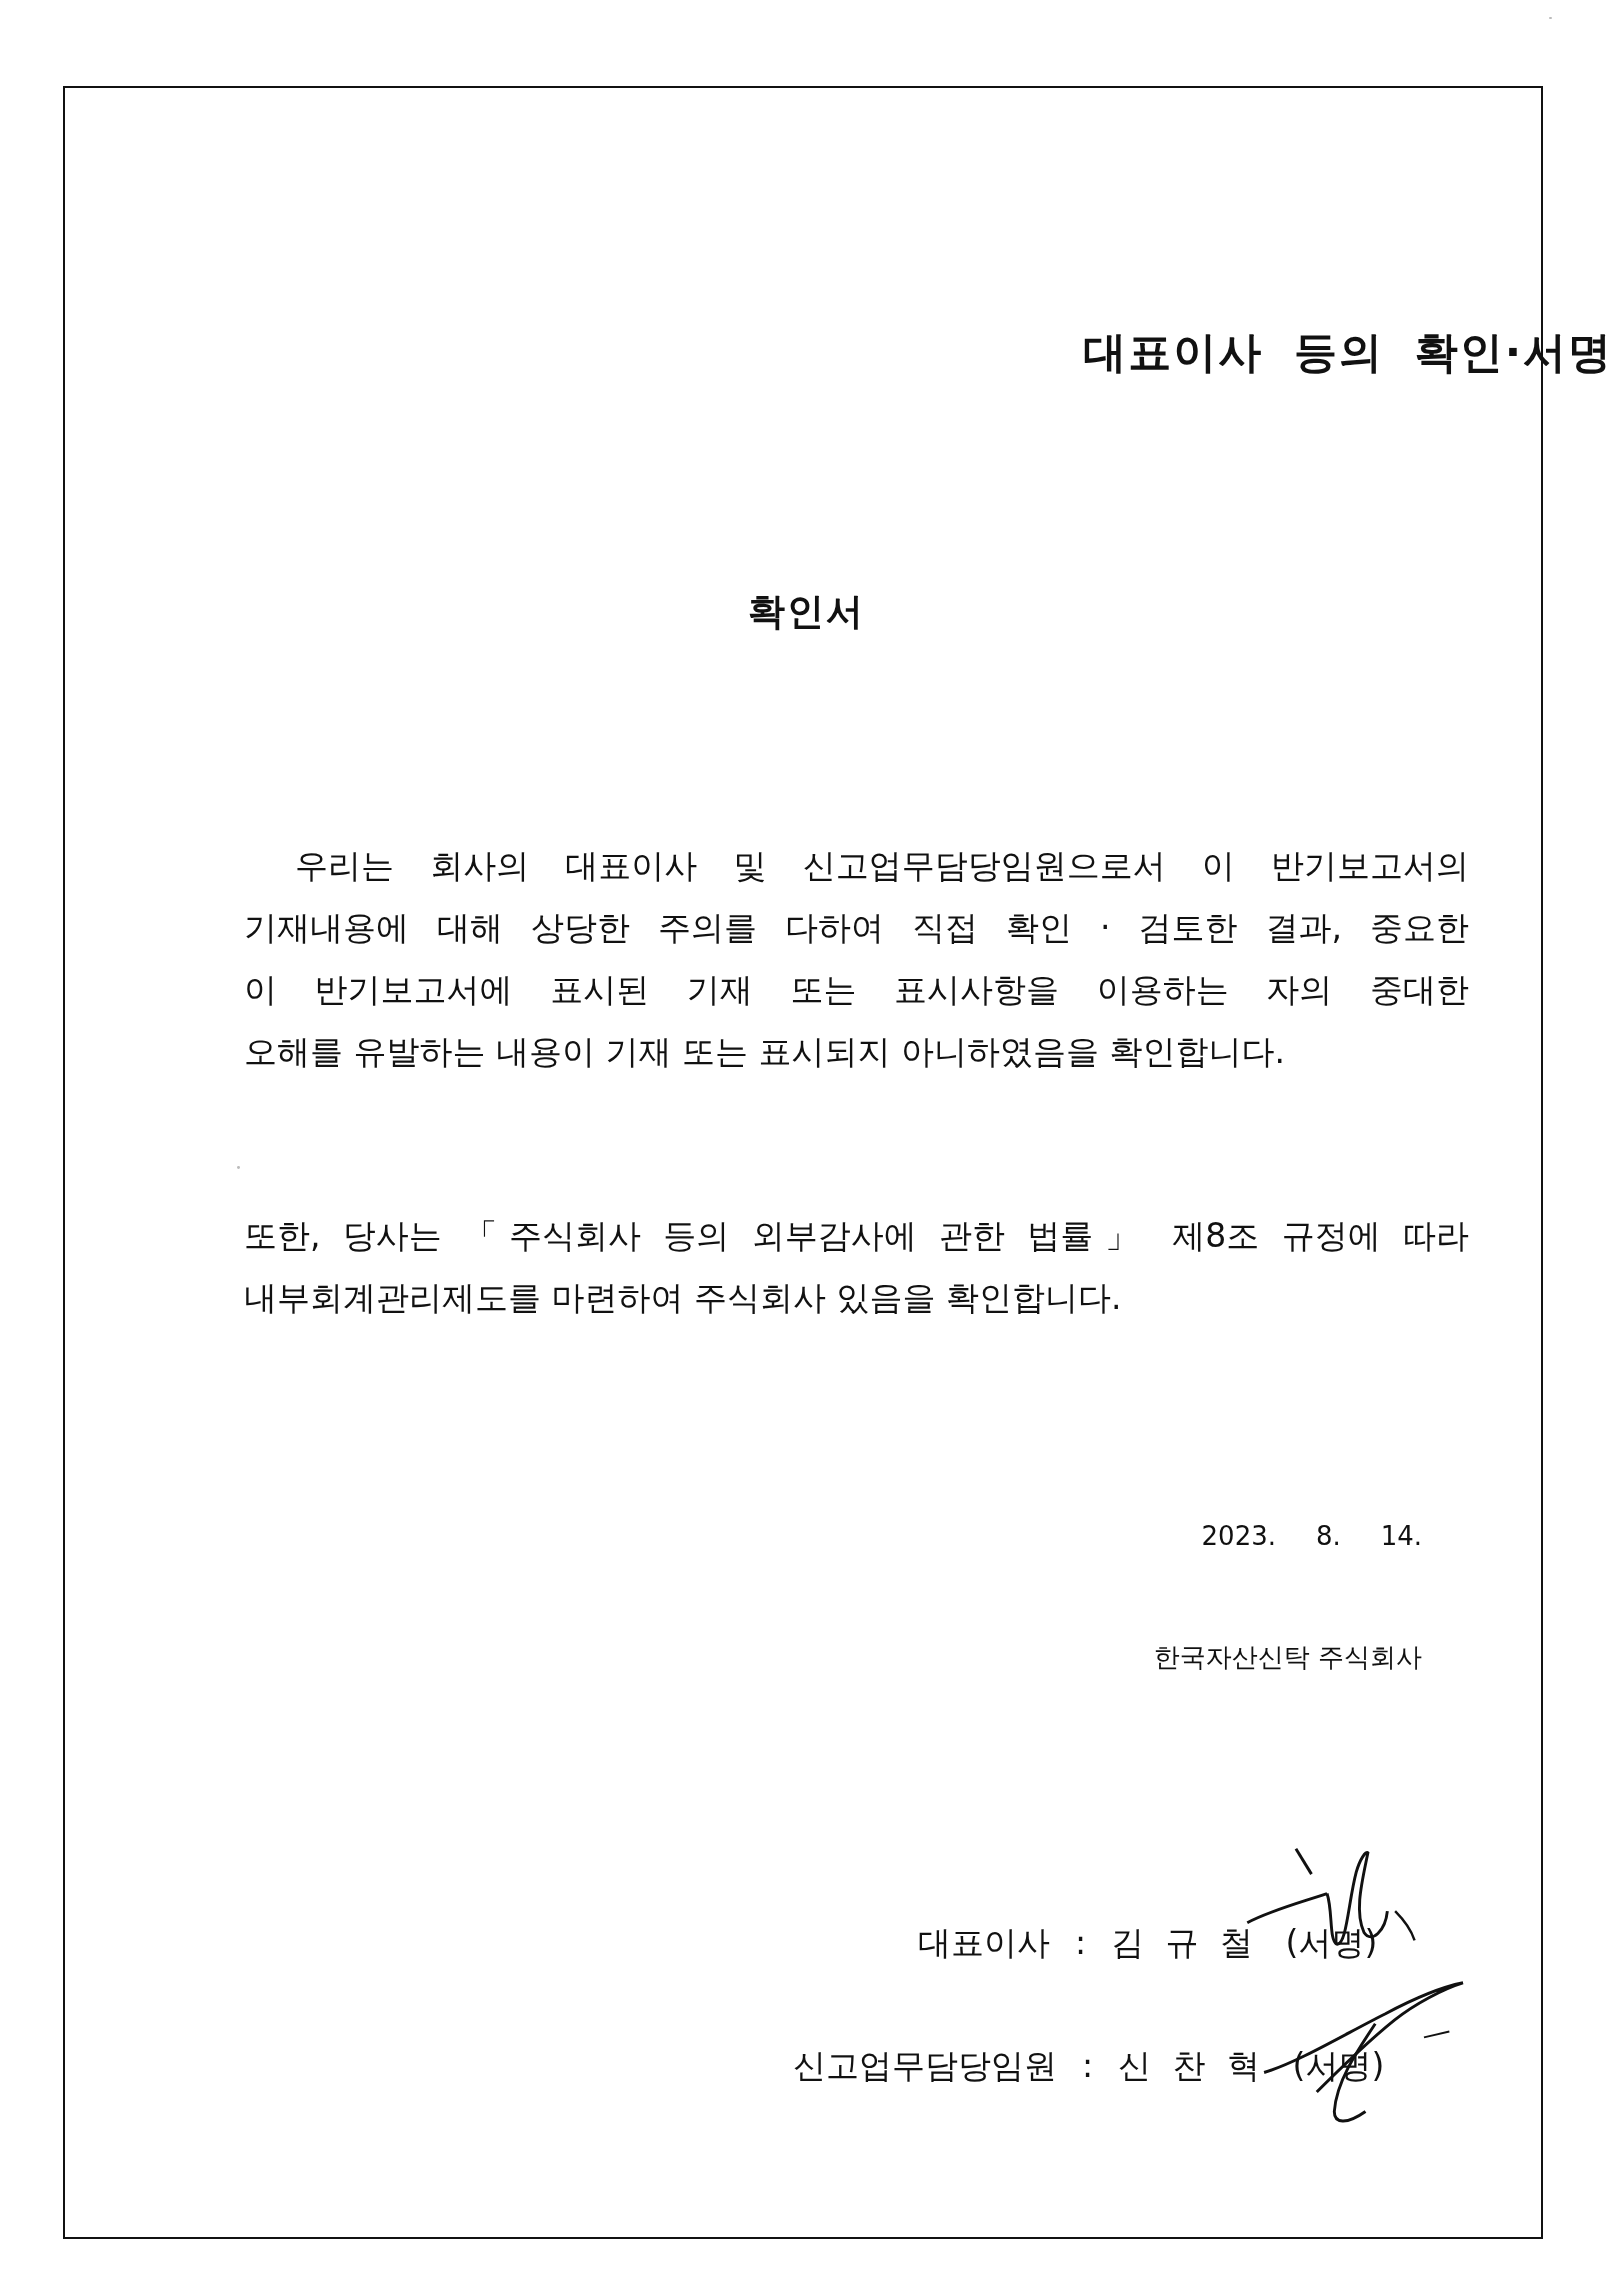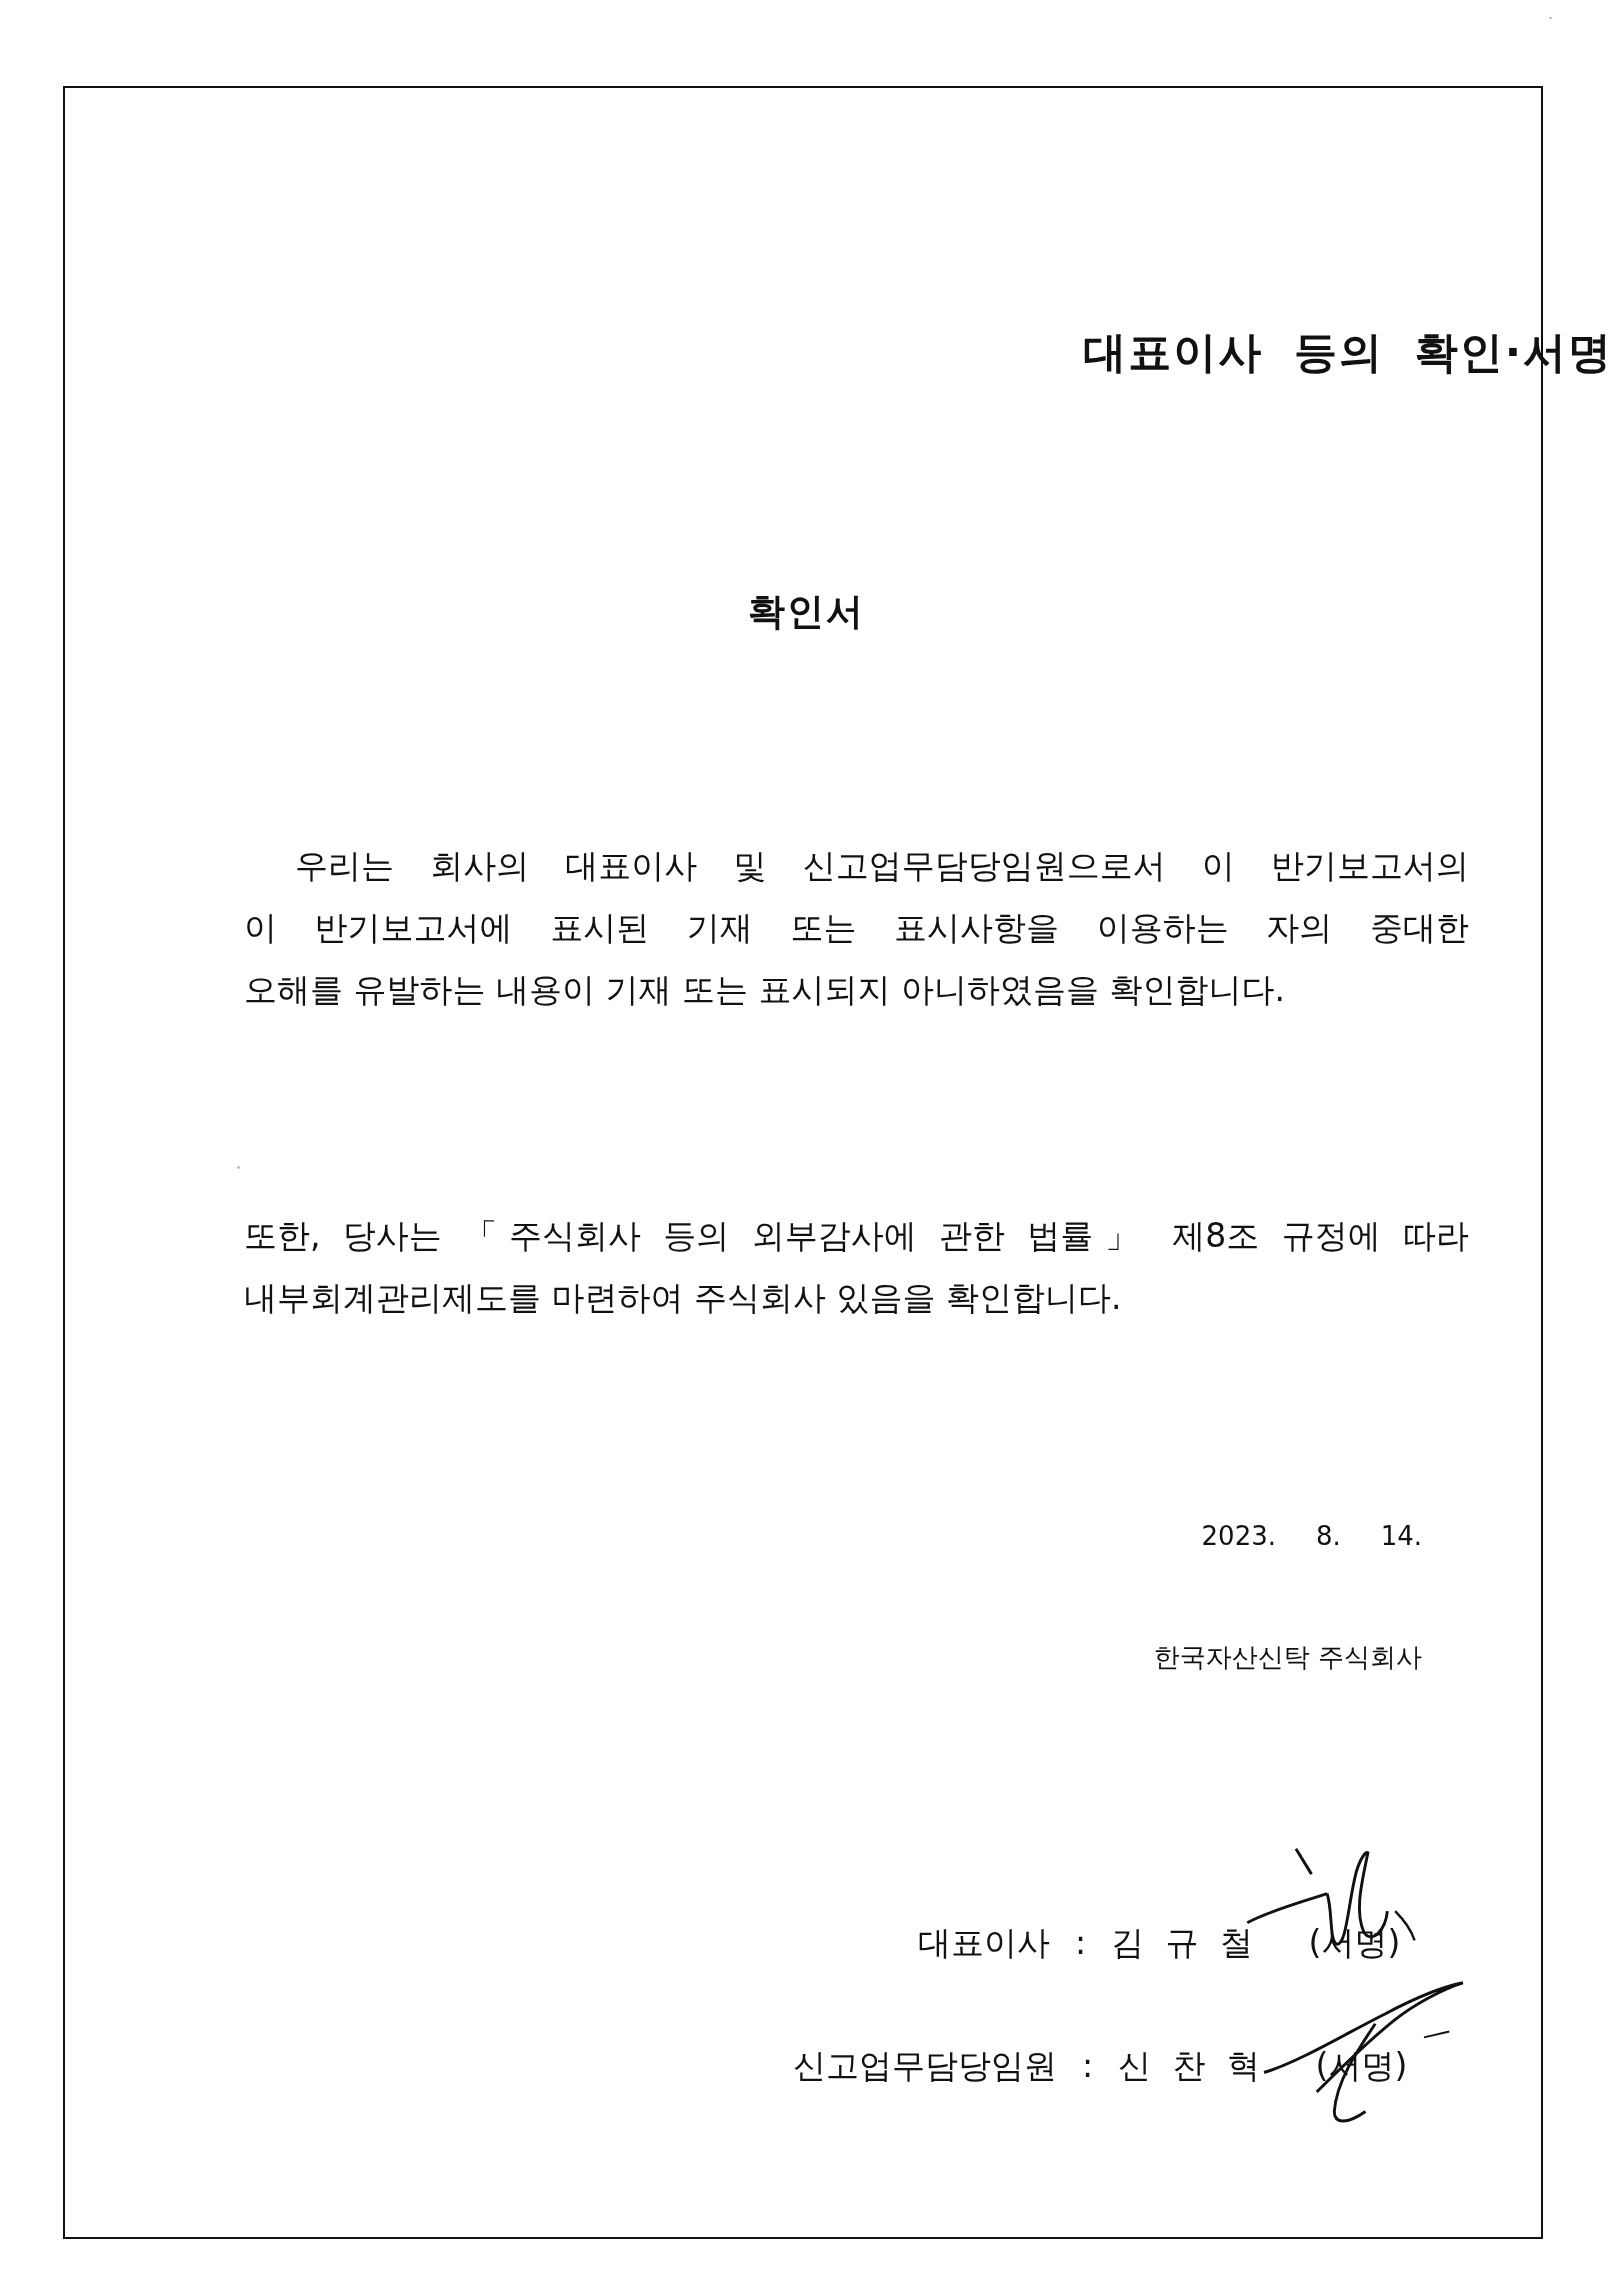--- a/index.html
+++ b/index.html
@@ -19,34 +19,35 @@
   .p2 { top: 1205px; }
   .right-block { position: absolute; right: 191px; font-size: 26px; text-align: right; white-space: pre; }
   .date { top: 1521px; word-spacing: 11.7px; }
   .company { top: 1640px; letter-spacing: 0px; }
   .sig-row { position: absolute; font-size: 33px; white-space: pre; }
   .sig1 { left: 897px; top: 1882px; }
   .sig2 { left: 772px; top: 2005px; }
   .sig-row .label { display: inline-block; }
   .sig-row .colon { display: inline-block; margin: 0 25px; }
   .sig-row .name { display: inline-block; letter-spacing: 21.5px; }
-  .sig-row .seal { display: inline-block; margin-left: 34px; }
+  .sig-row .seal { display: inline-block; margin-left: 11px; }
   .signature { position: absolute; pointer-events: none; }
   .dot { position: absolute; width: 2.9px; height: 2.9px; background: #bbb; border-radius: 50%; }
 </style>
 </head>
 <body>
 
 <div class="frame"></div>
 
 <div class="title">대표이사 등의 확인·서명</div>
 <div class="subtitle">확인서</div>
 
 <div class="para p1">
   <span class="line indent">우리는 회사의 대표이사 및 신고업무담당임원으로서 이 반기보고서의</span>
+  <span class="line">기재내용에 대해 상당한 주의를 다하여 직접 확인 · 검토한 결과, 중요한</span>
   <span class="line">이 반기보고서에 표시된 기재 또는 표시사항을 이용하는 자의 중대한</span>
   <span class="line last">오해를 유발하는 내용이 기재 또는 표시되지 아니하였음을 확인합니다.</span>
 </div>
 
 <div class="para p2">
   <span class="line">또한, 당사는 「주식회사 등의 외부감사에 관한 법률」 제8조 규정에 따라</span>
   <span class="line last">내부회계관리제도를 마련하여 주식회사 있음을 확인합니다.</span>
 </div>
 
 <div class="right-block date">2023.  8.  14.</div>

